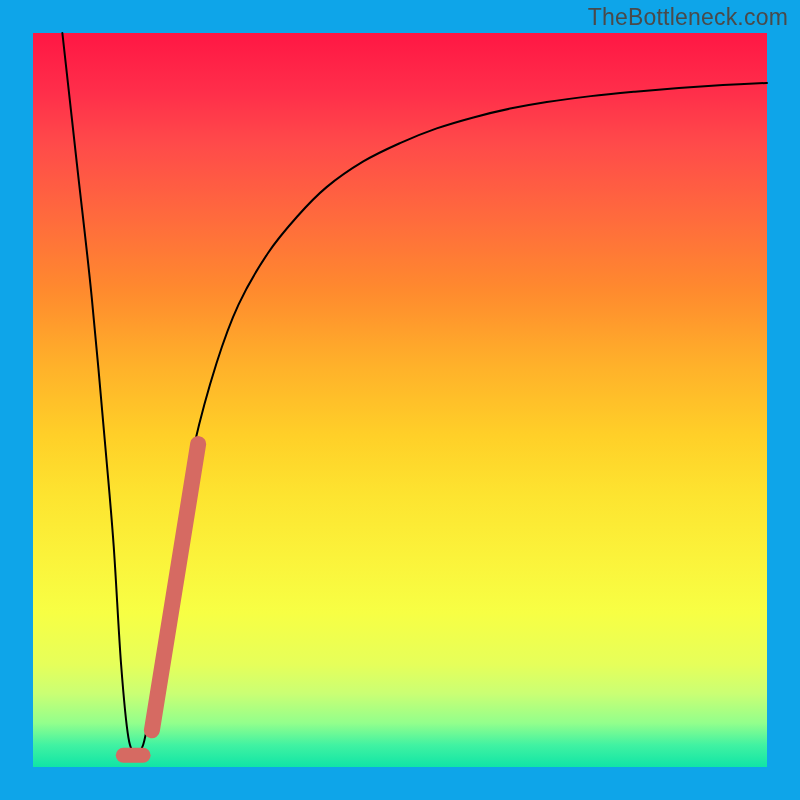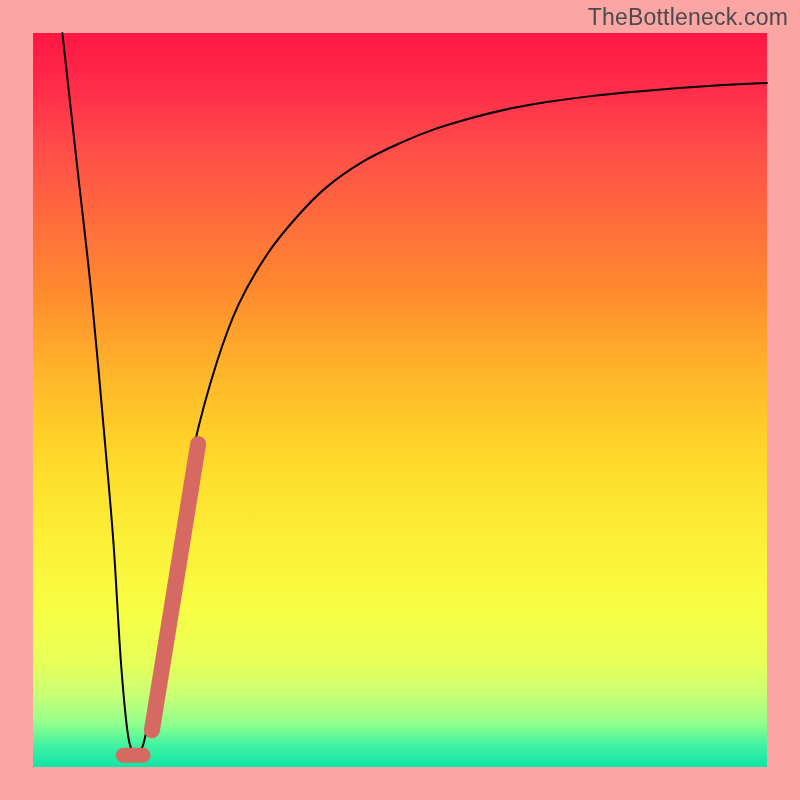--- a/index.html
+++ b/index.html
@@ -10,21 +10,21 @@
     background: #000;
     overflow: hidden;
     font-family: Arial, Helvetica, sans-serif;
   }
   .frame {
     position: absolute;
     left: 0;
     top: 0;
     width: 800px;
     height: 800px;
-    background: #fca5a5;
+    background: #0ea5e9;
   }
   .plot-area {
     position: absolute;
     left: 33px;
     top: 33px;
     width: 734px;
     height: 734px;
     
     background: linear-gradient(to bottom,
       #ff1744 0%,

